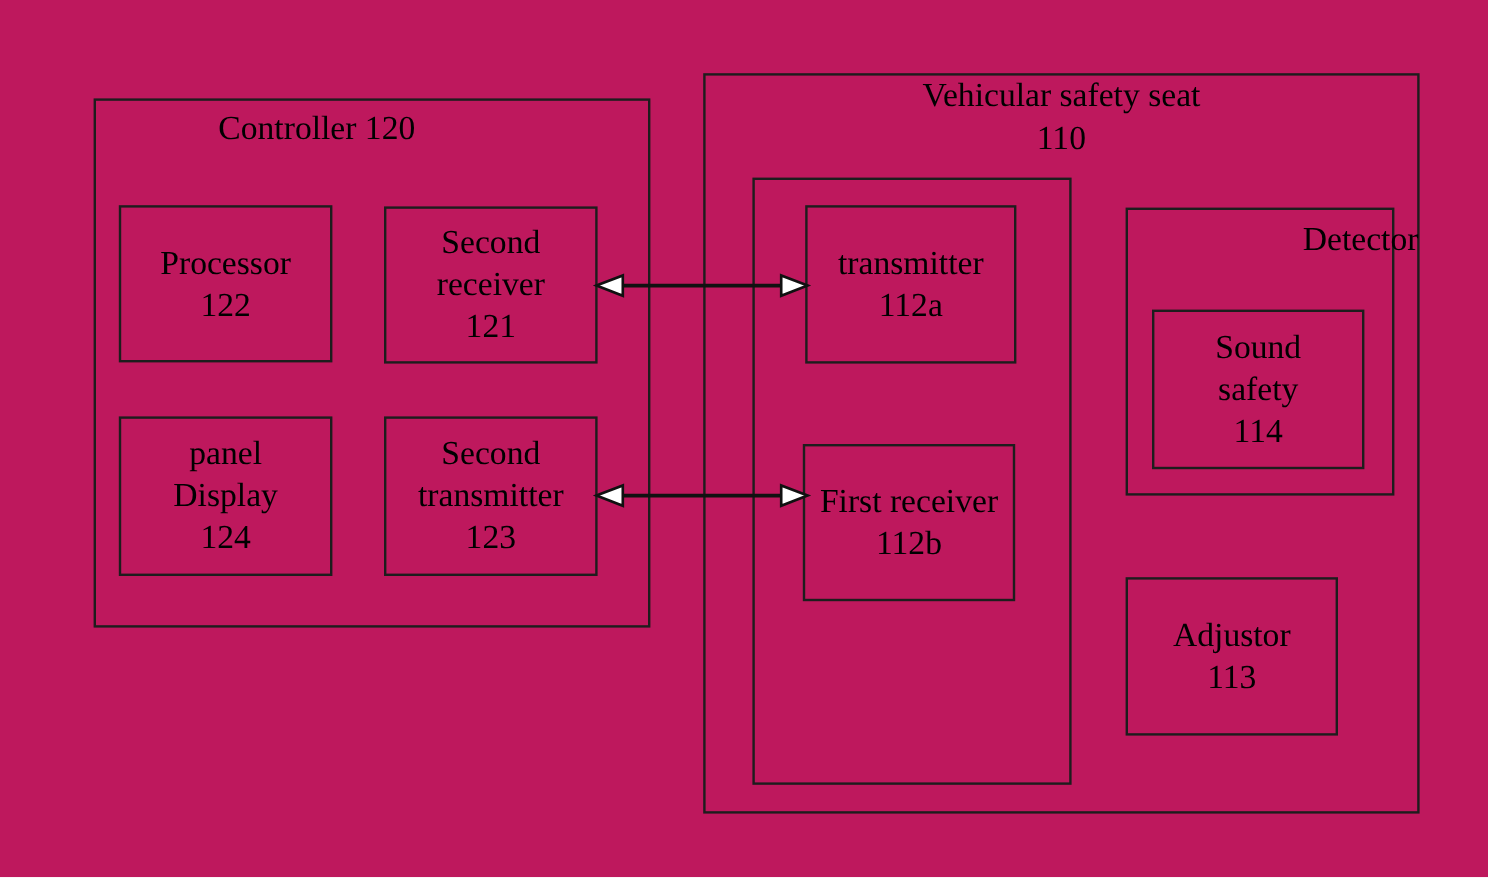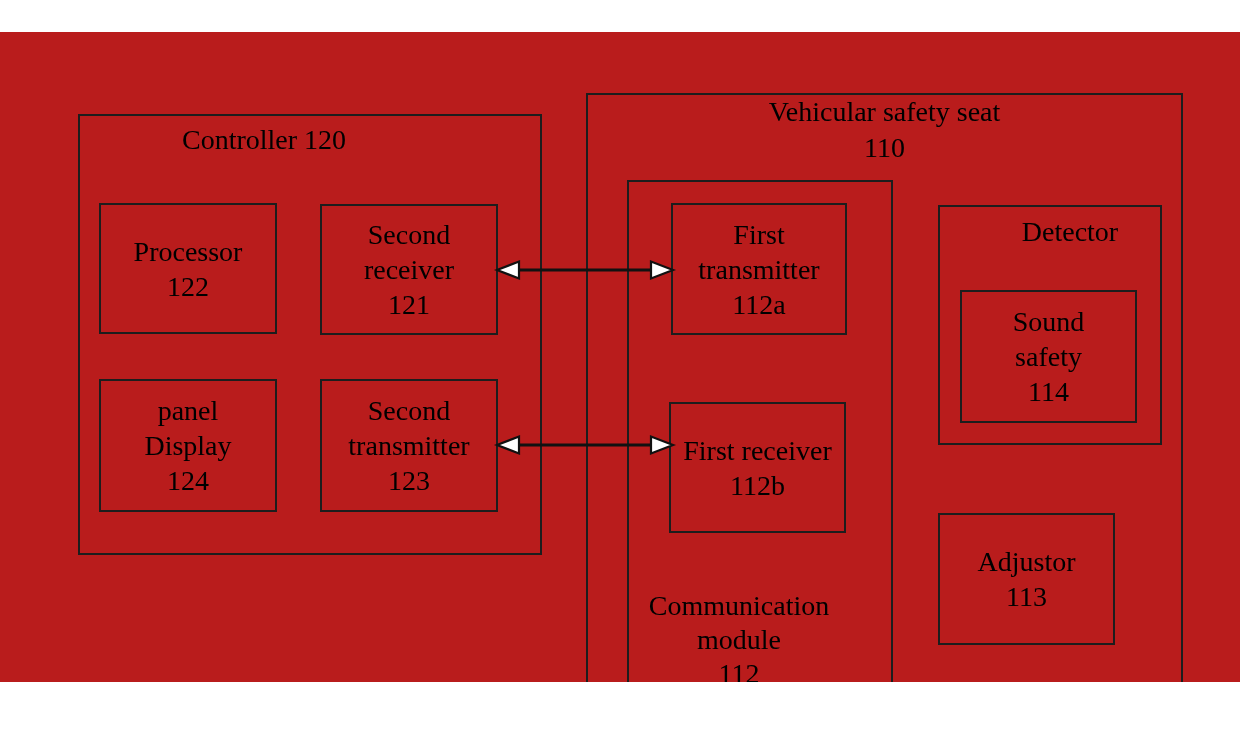--- a/index.html
+++ b/index.html
@@ -1,29 +1,28 @@
 <!DOCTYPE html>
 <html><head>
 <meta charset="utf-8">
 <style>
   * { margin:0; padding:0; box-sizing:border-box; }
   html,body { background:#ffffff; }
   .canvas {
-    position:relative; width:1240px; height:650px; background:#b91c1c;
+    position:relative; width:1240px; height:731px; background:#be185d;
     font-family:"Liberation Serif","DejaVu Serif",serif; color:#000;
     overflow:hidden;
-    margin-top:32px;
   }
   .frame { position:absolute; border:2px solid #1d1d1d; background:transparent; }
   .cbox {
     display:flex; flex-direction:column; justify-content:center;
     text-align:center; font-size:28px; line-height:35px;
   }
   .freelabel { position:absolute; text-align:center; font-size:28px; line-height:36px; }
-  .lh33 { line-height:33px; }
+  .lh33 { line-height:33px;text-align:right; }
   .lh34 { line-height:34px; }
   .arrow { position:absolute; z-index:5; }
   .arrow line { stroke:#111; stroke-width:3.2; }
   .arrow polygon { fill:#ffffff; stroke:#111; stroke-width:2.2; stroke-linejoin:miter; }
 </style>
 </head>
 <body>
 
 <div class="canvas">
 
@@ -53,28 +52,22 @@
     <div>123</div>
   </div>
 
   <div class="frame" style="left:586px; top:61px; width:597px; height:617px"></div>
   <div class="freelabel" style="left:586px; top:62px; width:597px">
     <div>Vehicular safety seat</div>
     <div>110</div>
   </div>
 
   <div class="frame" style="left:627px; top:148px; width:266px; height:506px"></div>
-  <div class="freelabel lh34" style="left:627px; top:557px; width:224px">
-    <div>Communication</div>
-    <div>module</div>
-    <div>112</div>
-  </div>
 
   <div class="frame cbox" style="left:671px; top:171px; width:176px; height:132px">
-    <div>First</div>
     <div>transmitter</div>
     <div>112a</div>
   </div>
 
   <div class="frame cbox" style="left:669px; top:370px; width:177px; height:131px">
     <div>First receiver</div>
     <div>112b</div>
   </div>
 
   <div class="frame" style="left:938px; top:173px; width:224px; height:240px"></div>

